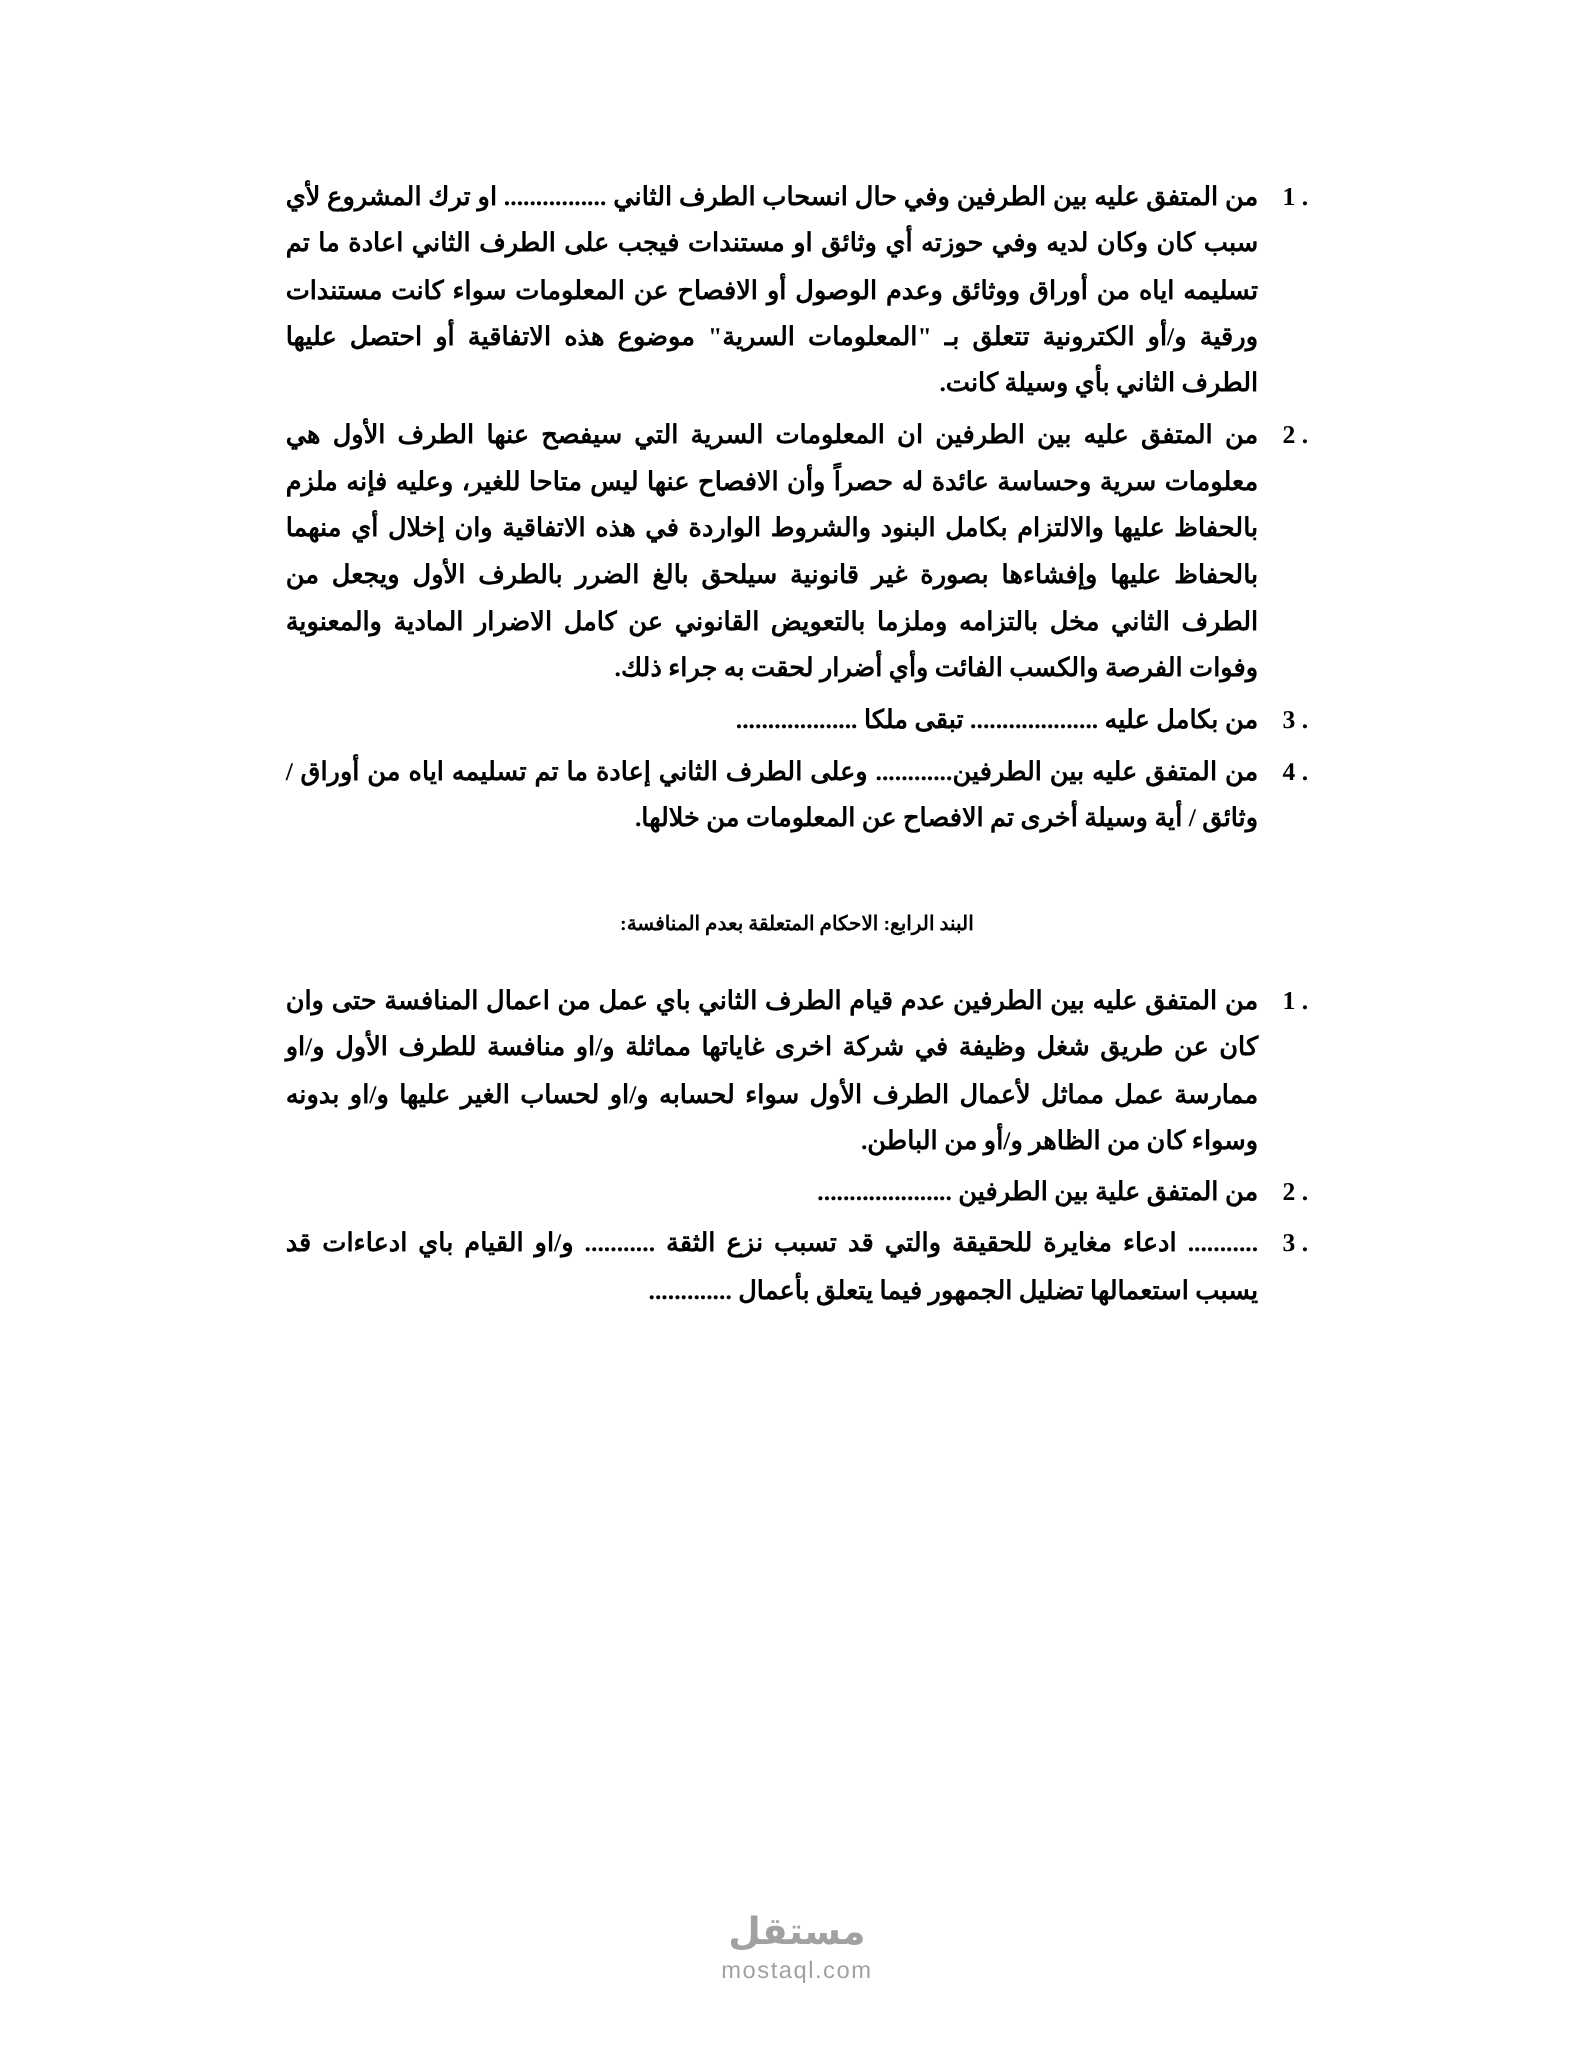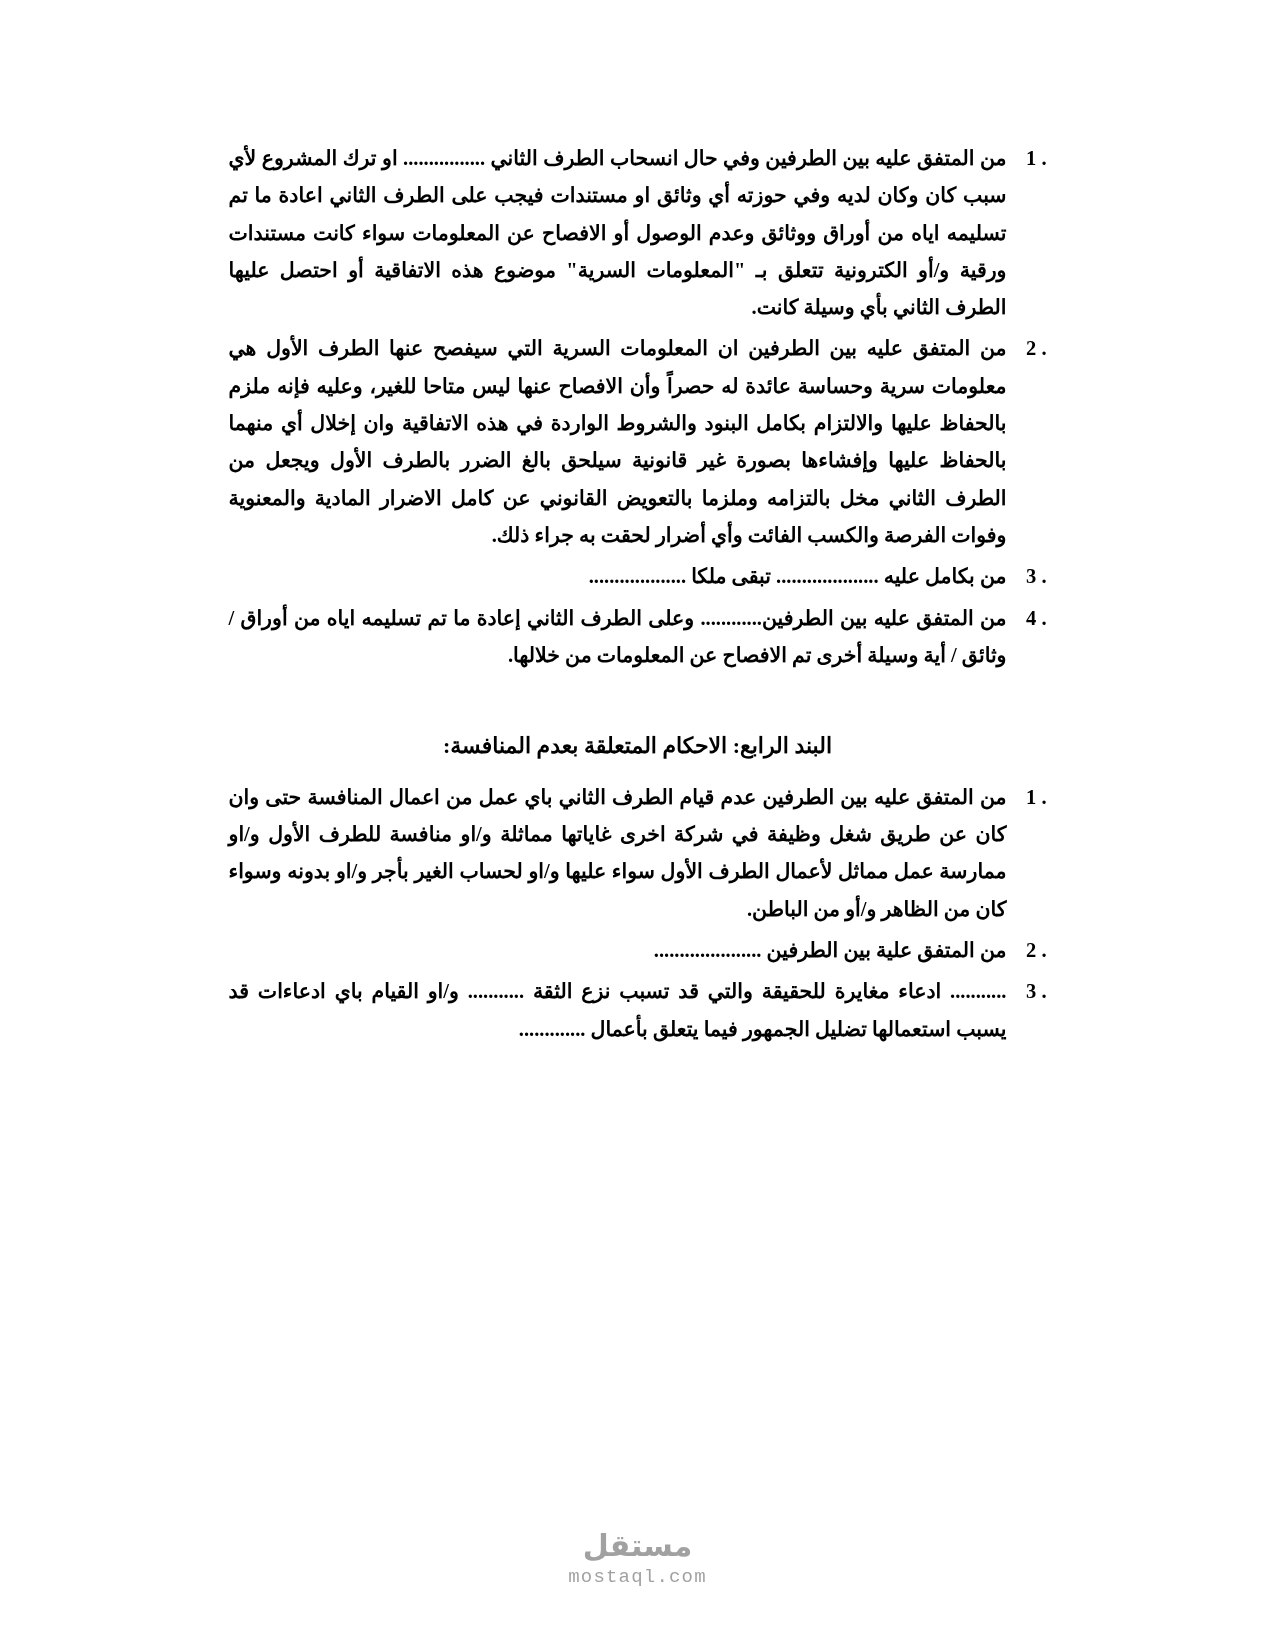--- a/index.html
+++ b/index.html
@@ -45,44 +45,44 @@
     top: 0;
     font-weight: bold;
     font-size: 20.5px;
     direction: ltr;
     unicode-bidi: bidi-override;
   }
   ol.contract-list > li .para {
     display: block;
   }
   .section-heading {
-    font-size: 22px;
+    font-size: 16px;
     font-weight: bold;
     text-align: center;
-    margin: 52px 0 13px 0;
+    margin: 52px 0 28px 0;
     line-height: 1.8;
   }
   .watermark {
     position: absolute;
     left: 0;
     right: 0;
     bottom: 62px;
     text-align: center;
     opacity: 0.92;
   }
   .wm-logo {
     font-family: "DejaVu Sans", sans-serif;
     font-size: 30px;
     color: #9a9a9a;
     font-weight: bold;
     letter-spacing: 1px;
     line-height: 1.1;
   }
   .wm-text {
-    font-family: Liberation Mono, monospace;
+    font-family: Liberation Sans, sans-serif;
     font-size: 19px;
     color: #9a9a9a;
     letter-spacing: 1.2px;
     direction: ltr;
     margin-top: 4px;
   }
 </style>
 </head>
 <body>
 
@@ -100,21 +100,21 @@
     </li>
     <li>
       <span class="para">من المتفق عليه بين الطرفين............ وعلى الطرف الثاني إعادة ما تم تسليمه اياه من أوراق / وثائق / أية وسيلة أخرى تم الافصاح عن المعلومات من خلالها.</span>
     </li>
   </ol>
 
   <div class="section-heading">البند الرابع: الاحكام المتعلقة بعدم المنافسة:</div>
 
   <ol class="contract-list">
     <li>
-      <span class="para">من المتفق عليه بين الطرفين عدم قيام الطرف الثاني باي عمل من اعمال المنافسة حتى وان كان عن طريق شغل وظيفة في شركة اخرى غاياتها مماثلة و/او منافسة للطرف الأول و/او ممارسة عمل مماثل لأعمال الطرف الأول سواء عليها و/او لحساب الغير بأجر و/او بدونه وسواء كان من الظاهر و/أو من الباطن.</span>
+      <span class="para">من المتفق عليه بين الطرفين عدم قيام الطرف الثاني باي عمل من اعمال المنافسة حتى وان كان عن طريق شغل وظيفة في شركة اخرى غاياتها مماثلة و/او منافسة للطرف الأول و/او ممارسة عمل مماثل لأعمال الطرف الأول سواء لحسابه و/او لحساب الغير عليها و/او بدونه وسواء كان من الظاهر و/أو من الباطن.</span>
     </li>
     <li>
       <span class="para">من المتفق علية بين الطرفين .....................</span>
     </li>
     <li>
       <span class="para">........... ادعاء مغايرة للحقيقة والتي قد تسبب نزع الثقة ........... و/او القيام باي ادعاءات قد يسبب استعمالها تضليل الجمهور فيما يتعلق بأعمال .............</span>
     </li>
   </ol>
 
   <div class="watermark">

